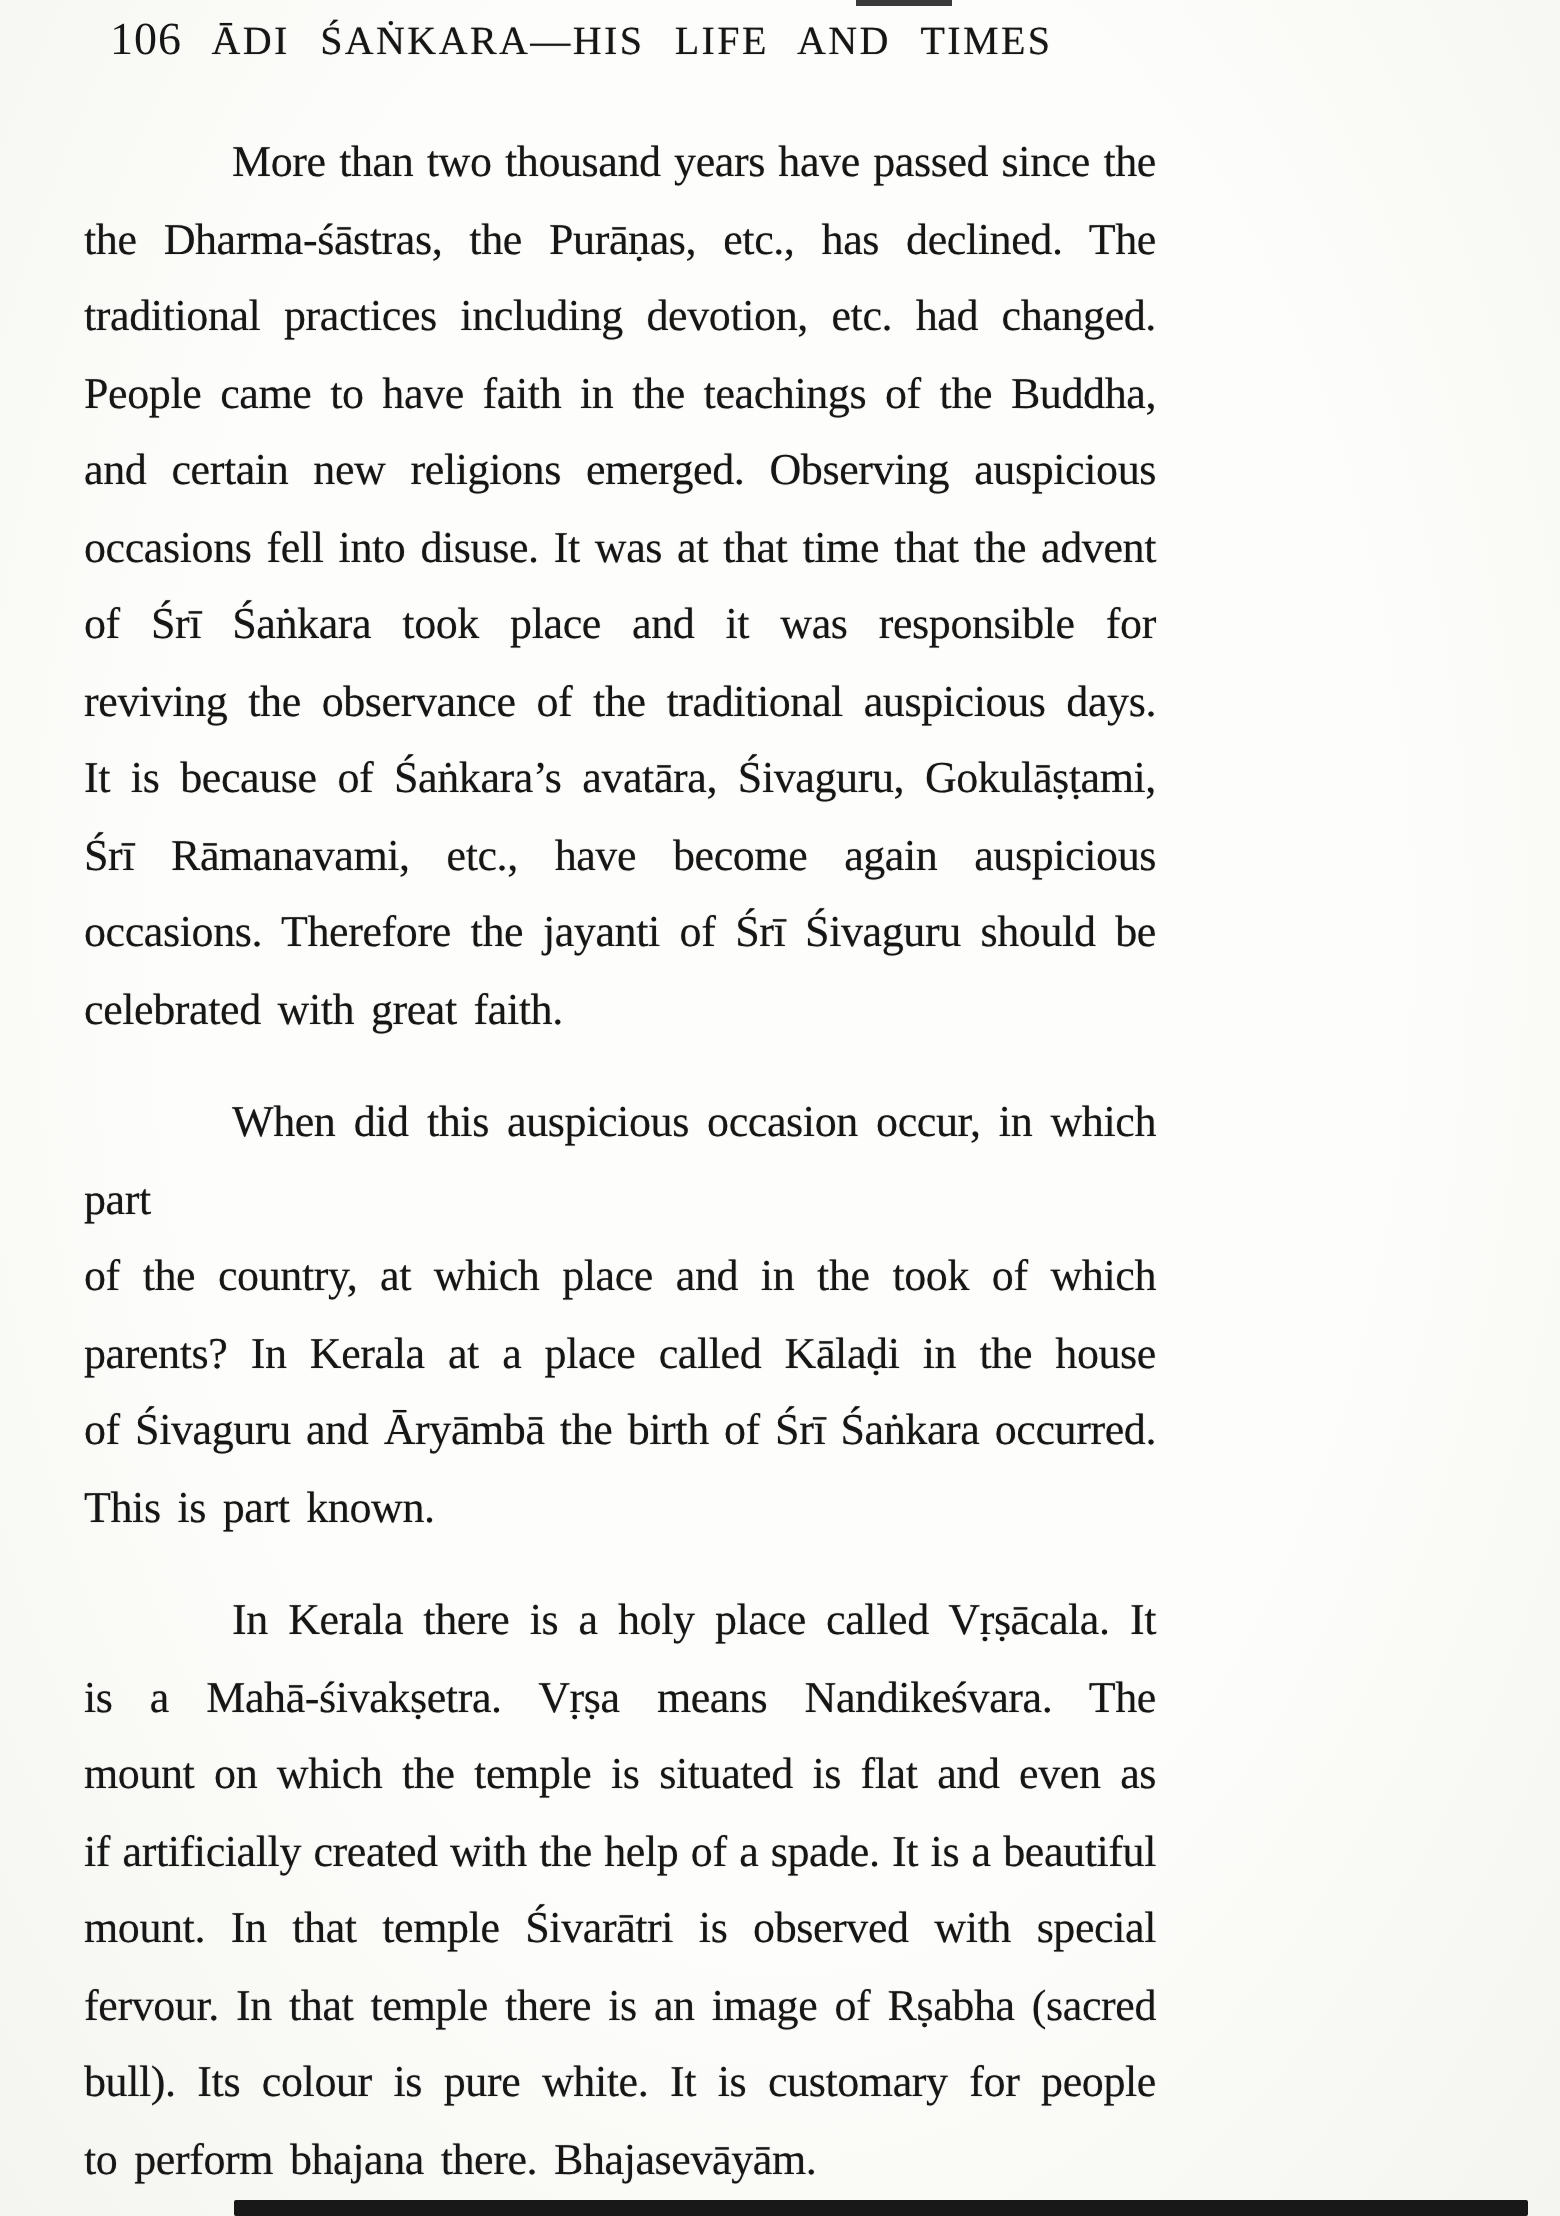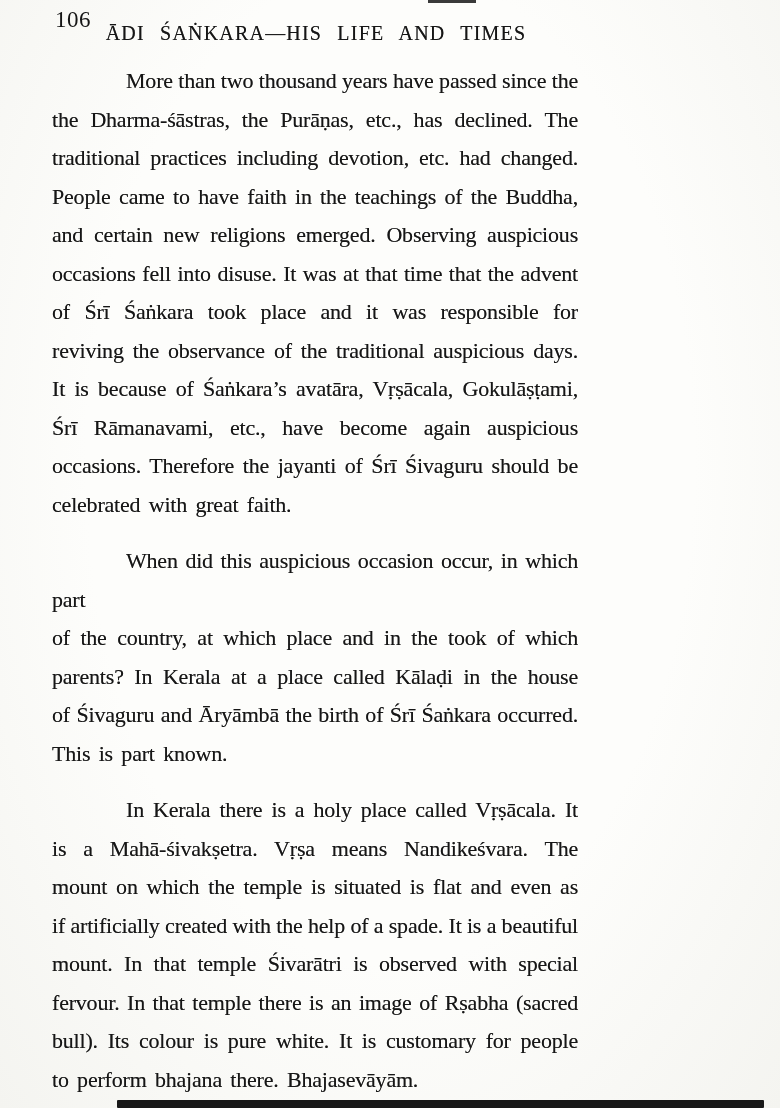--- a/index.html
+++ b/index.html
@@ -13,28 +13,28 @@
   }
   .page { width: 632px; height: 1108px; position: relative; }
 
   
   .running-header { position: relative; height: 52px; }
   .page-num {
     position: absolute; left: 55px; top: 7px;
     font-size: 23px; letter-spacing: 0.5px;
   }
   .running-title {
-    text-align: center; padding-top: 22px;
+    text-align: center; padding-top: 10px;
     font-size: 20px; letter-spacing: 1.2px; word-spacing: 9px;
     text-shadow: 0 0 0.5px rgba(0,0,0,0.55);
   }
 
   
   .body-text { padding: 10px 54px 0 40px; }
-  .para { margin: 0 0 18px 12px; }
+  .para { margin: 0 0 18px 2px; }
   .line {
     font-size: 22px; line-height: 38.5px;
     letter-spacing: -0.2px;
     text-align: justify; text-align-last: justify;
     text-shadow: 0 0 0.5px rgba(0,0,0,0.5);
     white-space: normal;
   }
   .line.first { text-indent: 74px; }
   .line.last { text-align-last: left; word-spacing: 0.14em; }
   .it { }
@@ -65,21 +65,21 @@
   <div class="body-text">
       <div class="para">
         <div class="line first"><span>More than two thousand years have passed since the</span></div>
         <div class="line"><span>the Dharma-śāstras, the Purāṇas, etc., has declined. The</span></div>
         <div class="line"><span>traditional practices including devotion, etc. had changed.</span></div>
         <div class="line"><span>People came to have faith in the teachings of the Buddha,</span></div>
         <div class="line"><span>and certain new religions emerged. Observing auspicious</span></div>
         <div class="line"><span>occasions fell into disuse. It was at that time that the advent</span></div>
         <div class="line"><span>of Śrī Śaṅkara took place and it was responsible for</span></div>
         <div class="line"><span>reviving the observance of the traditional auspicious days.</span></div>
-        <div class="line"><span>It is because of Śaṅkara’s </span><span class="it">avatāra,</span><span> Vṛṣācala, Gokulāṣṭami,</span></div>
+        <div class="line"><span>It is because of Śaṅkara’s </span><span class="it">avatāra,</span><span> Śivaguru, Gokulāṣṭami,</span></div>
         <div class="line"><span>Śrī Rāmanavami, etc., have become again auspicious</span></div>
         <div class="line"><span>occasions. Therefore the </span><span class="it">jayanti</span><span> of Śrī Śivaguru should be</span></div>
         <div class="line last"><span>celebrated with great faith.</span></div>
       </div>
       <div class="para">
         <div class="line first"><span>When did this auspicious occasion occur, in which part</span></div>
         <div class="line"><span>of the country, at which place and in the took of which</span></div>
         <div class="line"><span>parents? In Kerala at a place called Kālaḍi in the house</span></div>
         <div class="line"><span>of Śivaguru and Āryāmbā the birth of Śrī Śaṅkara occurred.</span></div>
         <div class="line last"><span>This is part known.</span></div>

